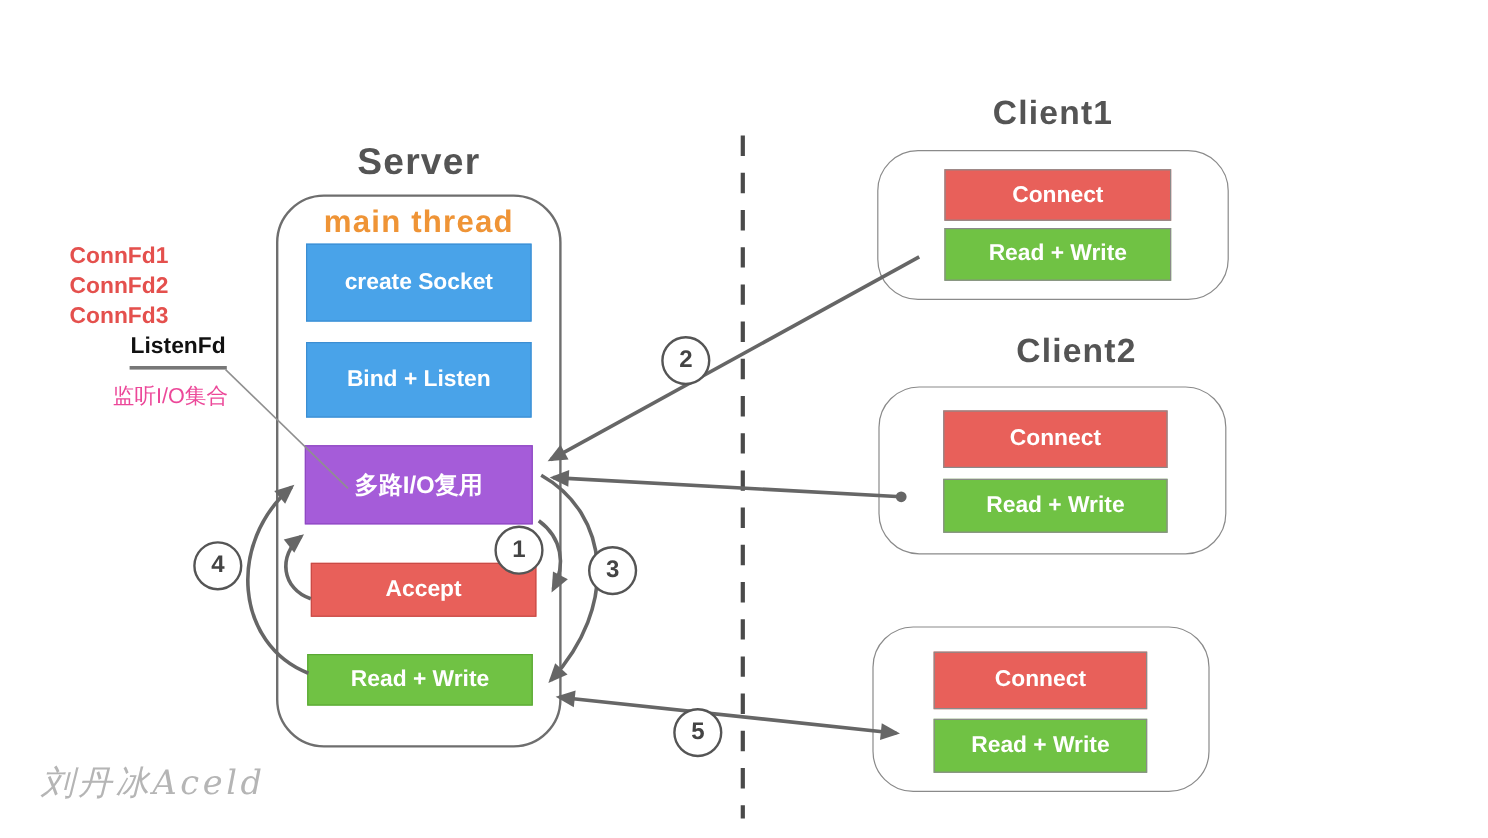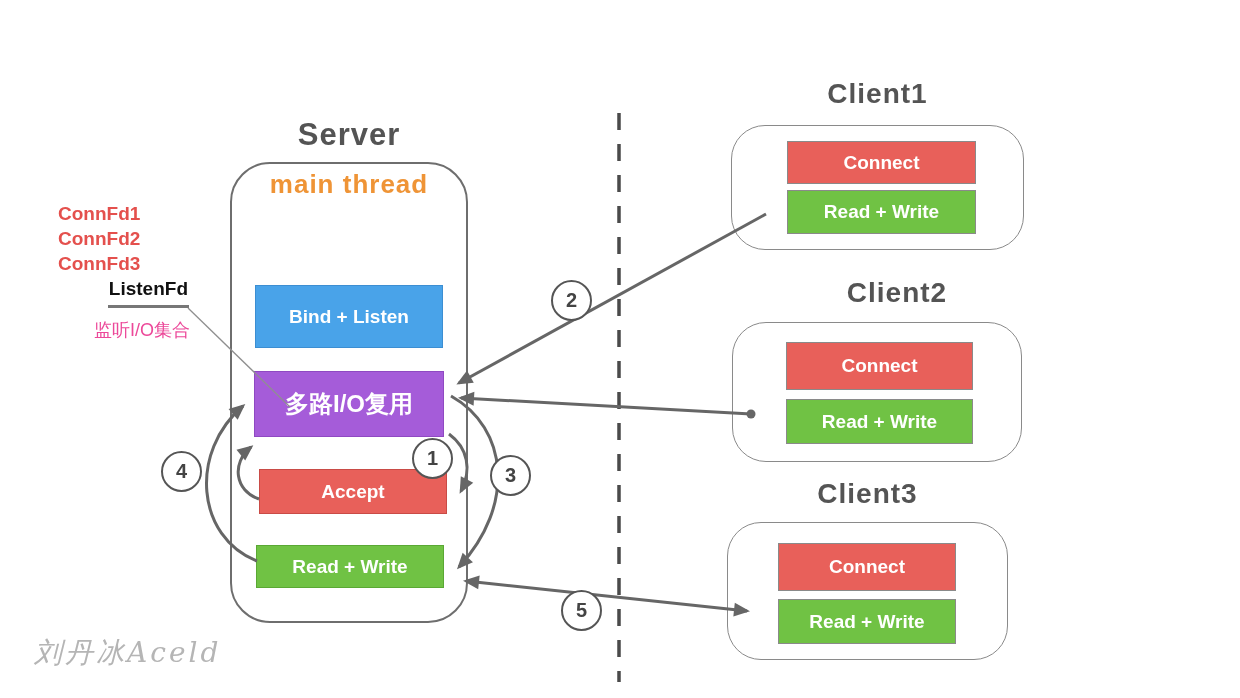--- a/index.html
+++ b/index.html
@@ -32,21 +32,21 @@
     position:absolute; display:flex; align-items:center; justify-content:center;
     color:#ffffff; font-weight:bold; font-size:19px; box-sizing:border-box; z-index:2;
   }
   .blue   { background:var(--box-blue,#49a3e9);  border:1px solid #3c8ed2; }
   .purple { background:var(--box-purple,#a55cd9); border:1px solid #8f49c2; }
   .red    { background:var(--box-red,#e8605a);   border:1px solid #c94b46; }
   .green  { background:var(--box-green,#70c244); border:1px solid #5aa834; }
 
   .b-create { left:255px; top:203px; width:188px; height:65px; }
   .b-bind   { left:255px; top:285px; width:188px; height:63px; }
-  .b-multi  { left:254px; top:371px; width:190px; height:66px; font-size:24px; }
+  .b-multi  { left:254px; top:371px; width:190px; height:66px; font-size:20px; }
   .b-accept { left:259px; top:469px; width:188px; height:45px; }
   .b-rw     { left:256px; top:545px; width:188px; height:43px; }
 
   .fd-conns {
     position:absolute; left:58px; top:201px; width:130px; text-align:left;
     font-size:19px; font-weight:bold; color:var(--label-red,#e4504d); line-height:25px;
   }
   .fd-listen {
     position:absolute; left:58px; top:278px; width:130px; text-align:right;
     font-size:19px; font-weight:bold; color:#111111;
@@ -91,20 +91,21 @@
 </head>
 <body>
 
 <div class="canvas">
 
 
   <div class="section-heading server-heading">Server</div>
   <div class="server-box"></div>
   <div class="main-thread">main thread</div>
 
+  <div class="pbox blue b-create">create Socket</div>
   <div class="pbox blue b-bind">Bind + Listen</div>
   <div class="pbox purple b-multi">多路I/O复用</div>
   <div class="pbox red b-accept">Accept</div>
   <div class="pbox green b-rw">Read + Write</div>
 
   <div class="fd-conns">
     <div>ConnFd1</div>
     <div>ConnFd2</div>
     <div>ConnFd3</div>
   </div>
@@ -117,21 +118,20 @@
     <div class="cbox red-c" style="left:55px;top:15px;width:189px;height:43px;">Connect</div>
     <div class="cbox green-c" style="left:55px;top:64px;width:189px;height:44px;">Read + Write</div>
   </div>
 
   <div class="section-heading client-heading" style="left:752px;top:277px;width:290px;">Client2</div>
   <div class="client-card" style="left:732px;top:322px;width:290px;height:140px;">
     <div class="cbox red-c" style="left:53px;top:19px;width:187px;height:48px;">Connect</div>
     <div class="cbox green-c" style="left:53px;top:76px;width:187px;height:45px;">Read + Write</div>
   </div>
 
-  <div class="section-heading client-heading" style="left:727px;top:478px;width:281px;">Client3</div>
   <div class="client-card" style="left:727px;top:522px;width:281px;height:138px;">
     <div class="cbox red-c" style="left:50px;top:20px;width:178px;height:48px;">Connect</div>
     <div class="cbox green-c" style="left:50px;top:76px;width:178px;height:45px;">Read + Write</div>
   </div>
 
   <svg class="svg-layer" viewBox="0 0 1240 698">
     <defs>
       <marker id="ah" markerUnits="userSpaceOnUse" markerWidth="18" markerHeight="16" refX="14" refY="8" orient="auto-start-reverse">
         <path d="M1,1 L17,8 L1,15 Z" fill="#666666"></path>
       </marker>

